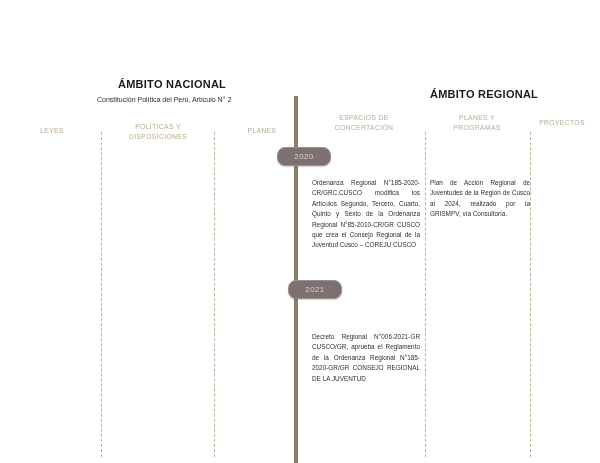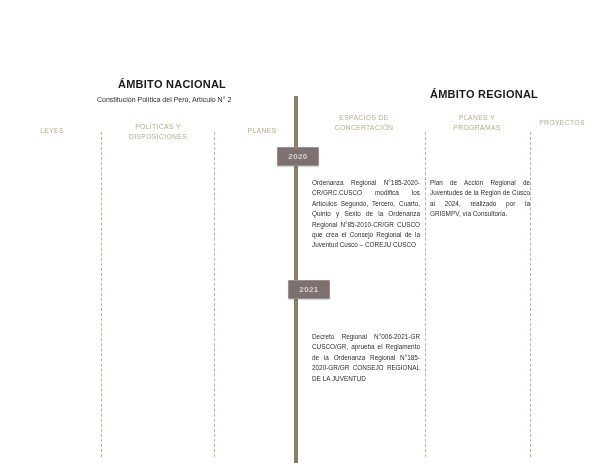--- a/index.html
+++ b/index.html
@@ -67,33 +67,32 @@
     color: #b8ab8d;
     text-align: center;
     line-height: 1.45;
     white-space: pre-line;
   }
 
   
   .year-badge {
     position: absolute;
     box-sizing: border-box;
-    width: 42px;
+    width: 54px;
     height: 19px;
-    border-radius: 1px;
+    border-radius: 8px;
     background: #7d7070;
     border: 1px solid #9b9090;
     color: #d9d2cd;
     font-size: 8px;
     letter-spacing: 0.4px;
     display: flex;
     align-items: center;
     justify-content: center;
     box-shadow: 0 1px 1.5px rgba(0,0,0,0.18);
-    font-weight: bold;
   }
   #badge-2020 { left: 277px; top: 147px; }
   #badge-2021 { left: 288px; top: 280px; }
 
   
   .event-text {
     position: absolute;
     font-size: 6.4px;
     line-height: 1.62;
     color: #2e2e2e;

